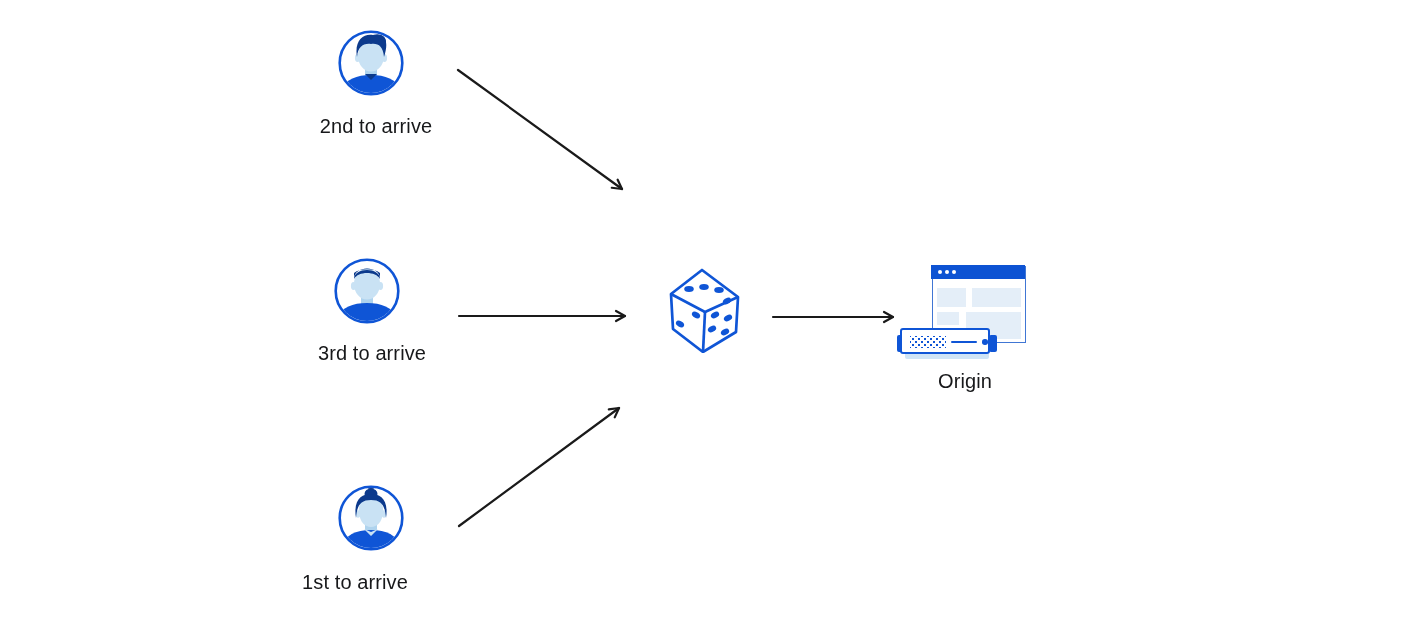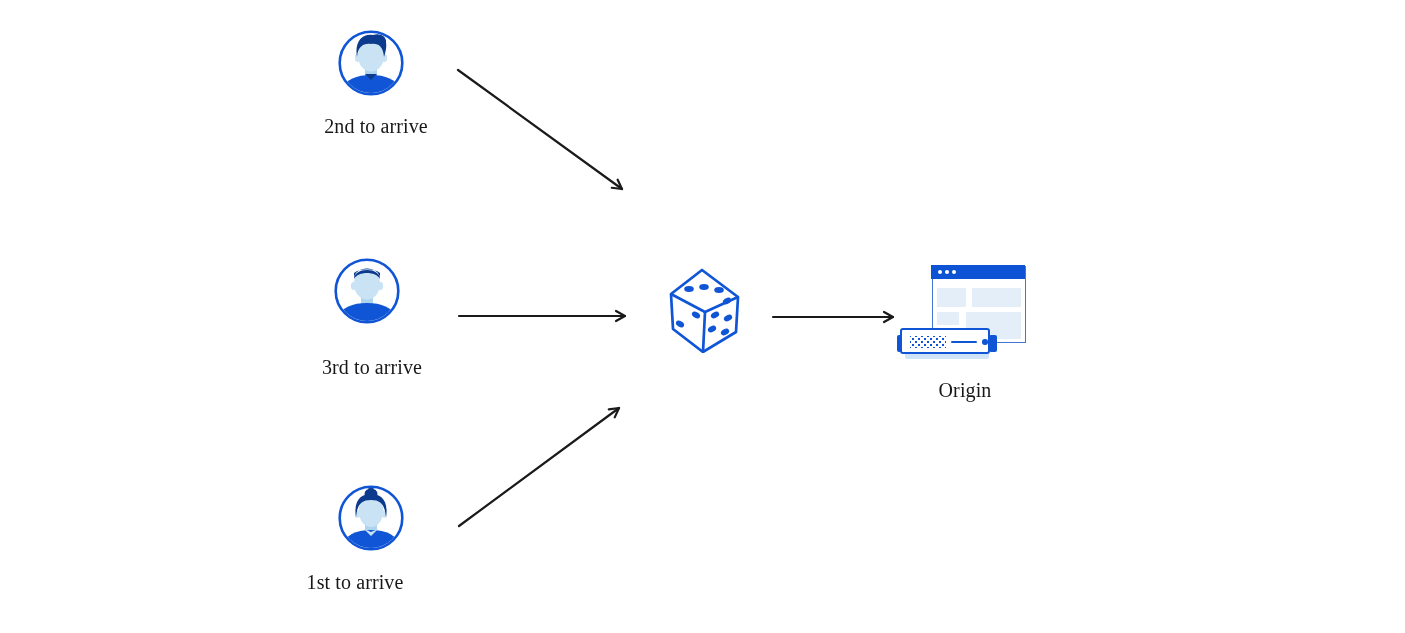--- a/index.html
+++ b/index.html
@@ -1,20 +1,20 @@
 <!DOCTYPE html>
 <html><head>
 <meta charset="utf-8">
 <style>
   html,body{margin:0;padding:0;background:#ffffff;}
   .canvas{
     position:relative;
     width:1405px;height:633px;
     background:#ffffff;
-    font-family:Liberation Serif, serif;
+    font-family:Liberation Sans, sans-serif;
     overflow:hidden;
   }
   .abs{position:absolute;}
   .node-label{
     position:absolute;
     width:160px;
     text-align:center;
     font-size:20px;
     line-height:20px;
     color:#17181a;
@@ -137,21 +137,21 @@
     <g clip-path="url(#c2)">
       <rect x="27" y="34" width="12" height="14" fill="#aed3ee"></rect>
       <path d="M1,66 C4,51 16,45 33,45 C50,45 62,51 65,66 Z" fill="#0f55d6"></path>
       <ellipse cx="19.5" cy="28" rx="2.6" ry="4" fill="#c9e2f4"></ellipse>
       <ellipse cx="46.5" cy="28" rx="2.6" ry="4" fill="#c9e2f4"></ellipse>
       <ellipse cx="33" cy="26" rx="13" ry="15.5" fill="#c9e2f4"></ellipse>
       <path d="M20,21 C20,9 46,9 46,21 C42,13 24,13 20,21 Z" fill="#0c3a8c"></path>
       <path d="M20,21 C20,7 46,7 46,21 L46,15 C40,10 26,10 20,15 Z" fill="#0c3a8c"></path>
     </g>
   </svg>
-  <div class="node-label" style="left:292px;top:357px;">3rd to arrive</div>
+  <div class="node-label" style="left:292px;top:343px;">3rd to arrive</div>
 
   <svg class="abs" style="left:338px;top:485px;" width="66" height="66" viewBox="0 0 66 66">
     <defs>
         <clipPath id="c3">
           <circle cx="33" cy="33" r="30"></circle>
         </clipPath>
       </defs>
     <circle cx="33" cy="33" r="31.3" fill="#ffffff" stroke="#0f55d6" stroke-width="2.6"></circle>
     <g clip-path="url(#c3)">
       <rect x="27" y="34" width="12" height="13" fill="#aed3ee"></rect>
@@ -201,15 +201,15 @@
   <div class="server">
     <div class="server-cap" style="left:0;"></div>
     <div class="server-cap" style="left:92px;"></div>
     <div class="server-box">
       <div class="server-dots"></div>
       <div class="server-line"></div>
       <div class="server-led"></div>
     </div>
     <div class="server-base"></div>
   </div>
-  <div class="node-label" style="left:885px;top:380px;">Origin</div>
+  <div class="node-label" style="left:885px;top:371px;">Origin</div>
 
 </div>
 
 </body></html>

